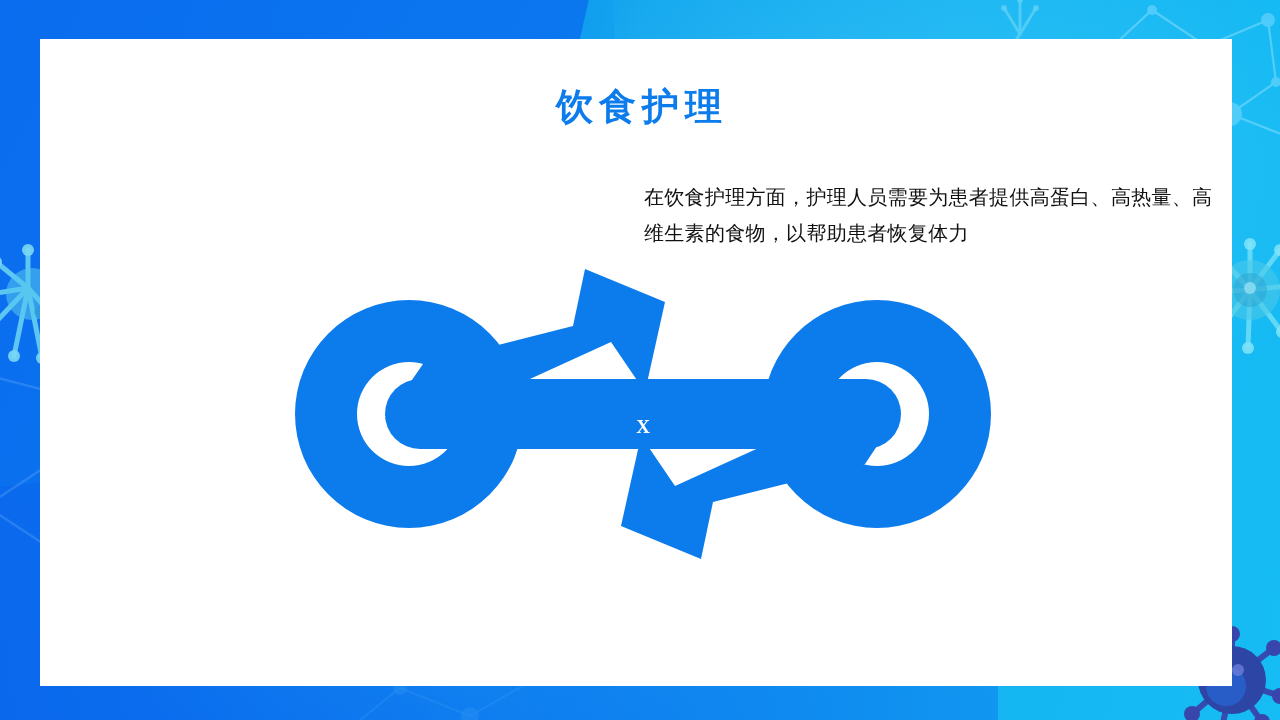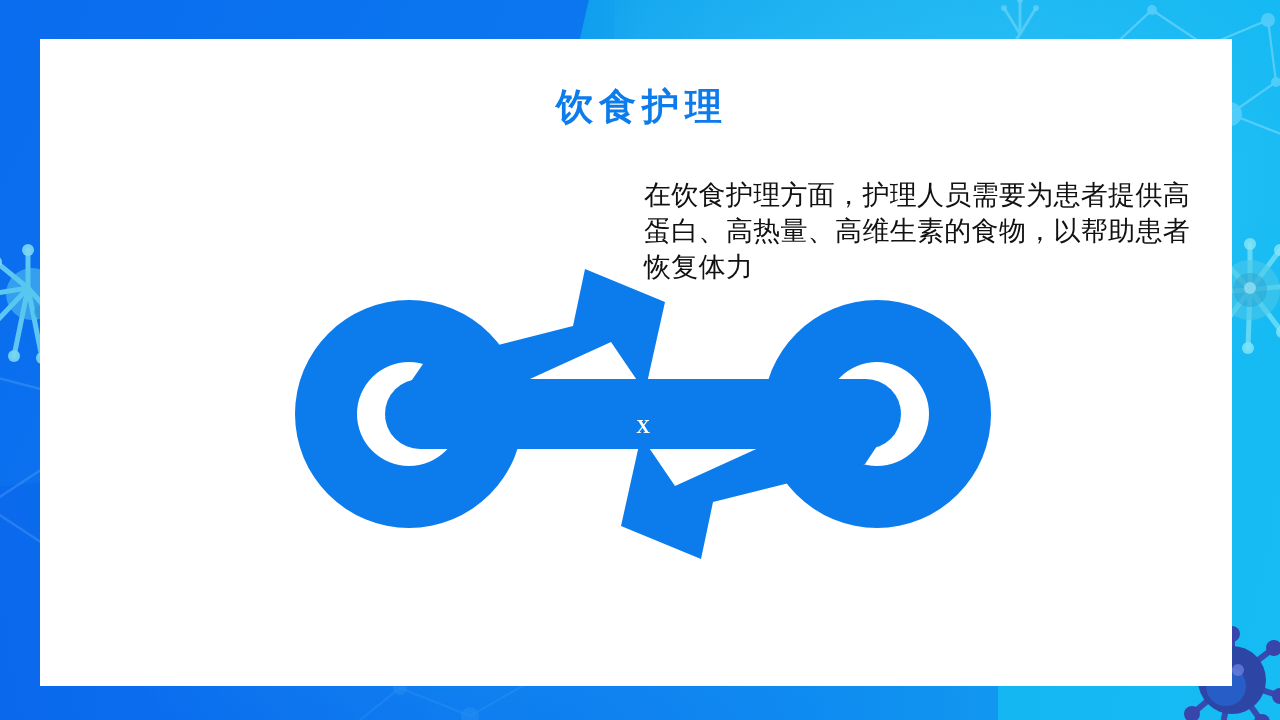--- a/index.html
+++ b/index.html
@@ -65,23 +65,23 @@
     letter-spacing:6px;
     color:#0C7CEC;
     font-family:"DejaVu Sans","Liberation Sans",sans-serif;
     white-space:nowrap;
   }
 
   
   .body-text {
     position:absolute;
     color:#111111;
-    font-size:27px;
+    font-size:20px;
     line-height:36px;
-    font-family:Liberation Mono, monospace;
+    font-family:Liberation Serif, serif;
     letter-spacing:.3px;
   }
   #text-top-right {
     left:604px; top:140px; width:570px;
     text-align:left;
   }
   #text-bottom-left {
     left:48px; top:434px; width:570px;
     text-align:right;
   }

